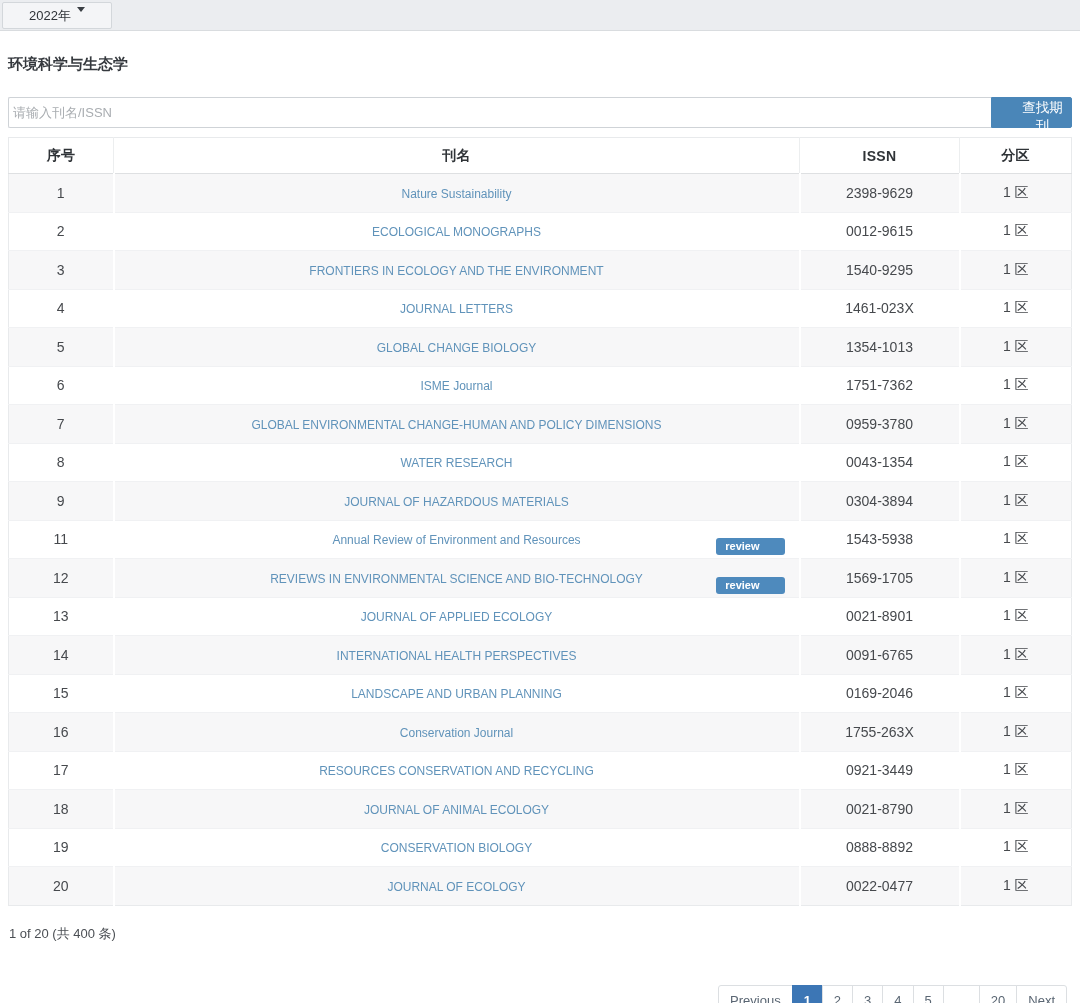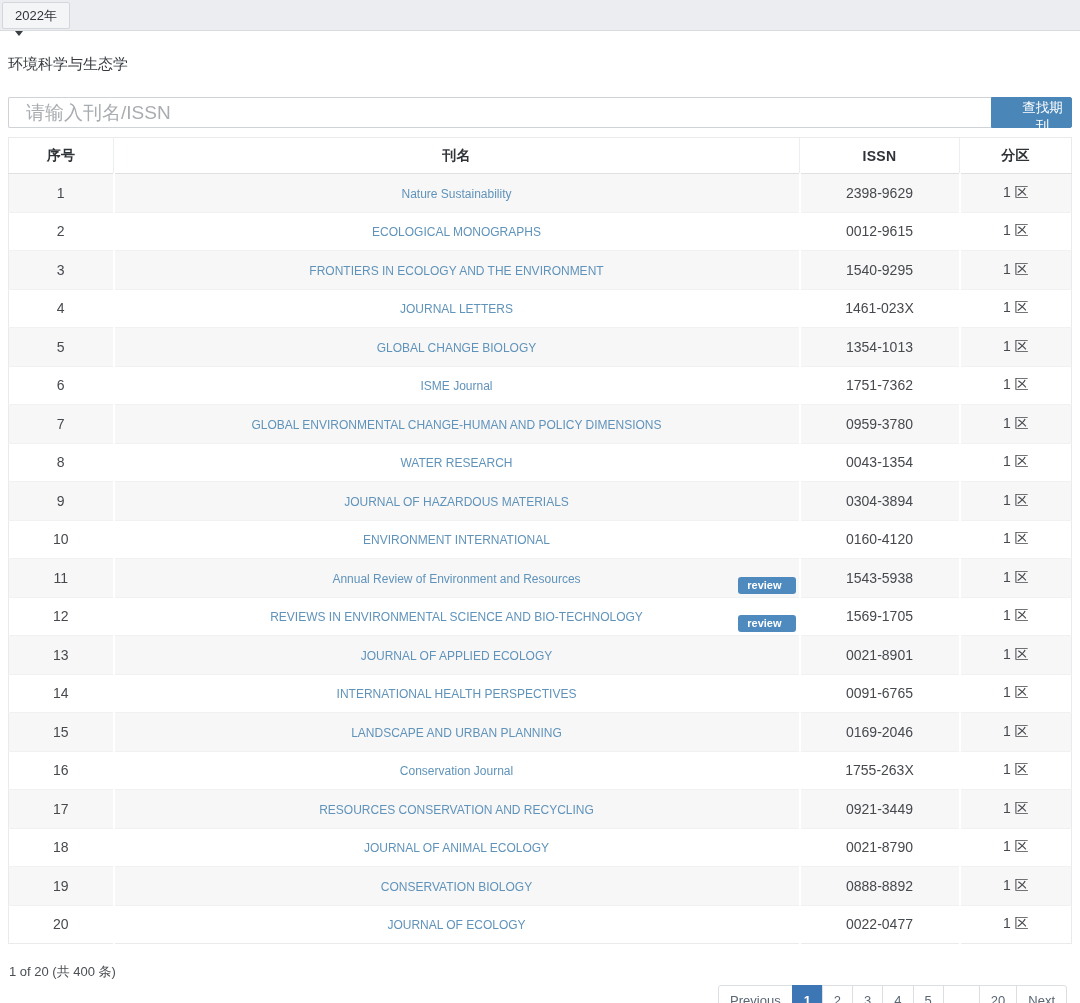--- a/index.html
+++ b/index.html
@@ -17,36 +17,36 @@
     color:#46494d;
   }
   
   .topbar{
     height:31px;background:#ebedf0;border-bottom:1px solid #d9dcdf;
     display:flex;align-items:center;padding-left:2px;
   }
   .year-btn{
     display:inline-flex;align-items:flex-start;gap:6px;
     background:#f4f5f7;border:1px solid #d3d7db;border-radius:2px;
-    padding:4px 12px;font-size:13px;color:#2f3338;cursor:pointer;
-    height:27px;margin-top:1px;flex-direction:column;
+    padding:4px 26px;font-size:13px;color:#2f3338;cursor:pointer;
+    height:27px;margin-top:1px;
   }
   .caret{
     width:0;height:0;border-left:4px solid transparent;border-right:4px solid transparent;
     border-top:5px solid #3a3f44;display:inline-block;
   }
   
   .content{padding:0 8px;}
   .page-title{
-    margin:23px 0 0 0;font-size:15px;font-weight:400;color:#35393e;line-height:19px;
+    margin:23px 0 0 0;font-size:15px;font-weight:700;color:#35393e;line-height:19px;
   }
   .search-row{display:flex;margin-top:24px;height:31px;}
   .search-input{
     flex:1;border:1px solid #cfd3d7;border-right:none;border-radius:2px 0 0 2px;
-    padding:0 17px;font-size:19px;color:#333;outline:none;
+    padding:0 4px;font-size:13px;color:#333;outline:none;
   }
   .search-input::placeholder{color:#a9adb1;}
   .search-btn{
     width:81px;background:var(--accent);border:1px solid var(--accent);
     color:#fff;font-size:13.5px;border-radius:0 2px 2px 0;cursor:pointer;
     font-family:inherit;
     padding-left:28px;
   }
   
   table.journal-table{
@@ -66,23 +66,23 @@
   .journal-table td{
     text-align:center;font-size:14px;color:#46494d;
     border-top:1px solid #f0f1f3;border-left:2px solid #ffffff;
     padding:0 4px;position:relative;
   }
   .journal-table td:first-child{border-left:none;}
   .journal-link{
     color:var(--link);text-decoration:none;cursor:pointer;font-size:12px;
   }
   .review-badge{
-    position:absolute;right:3px;bottom:3px;
+    position:absolute;right:14px;bottom:3px;
     background:var(--badge);color:#fff;font-size:11px;font-weight:bold;
-    padding:2px 14px 3px 9px;border-radius:3px;line-height:12px;
+    padding:2px 25px 3px 9px;border-radius:3px;line-height:12px;
   }
   
   .table-footer{
     margin-top:19px;font-size:13px;color:#4b4f54;padding-left:1px;
   }
   
   .pagination{
     position:absolute;top:985px;right:13px;display:flex;
   }
   .page-btn{
@@ -206,29 +206,20 @@
         <tr>
     <td>9</td>
     <td>
       <a class="journal-link">JOURNAL OF HAZARDOUS MATERIALS</a>
       
     </td>
     <td>0304-3894</td>
     <td>1 区</td>
   </tr>
         <tr>
-    <td>10</td>
-    <td>
-      <a class="journal-link">ENVIRONMENT INTERNATIONAL</a>
-      
-    </td>
-    <td>0160-4120</td>
-    <td>1 区</td>
-  </tr>
-        <tr>
     <td>11</td>
     <td>
       <a class="journal-link">Annual Review of Environment and Resources</a>
       <span class="review-badge">review</span>
     </td>
     <td>1543-5938</td>
     <td>1 区</td>
   </tr>
         <tr>
     <td>12</td>

